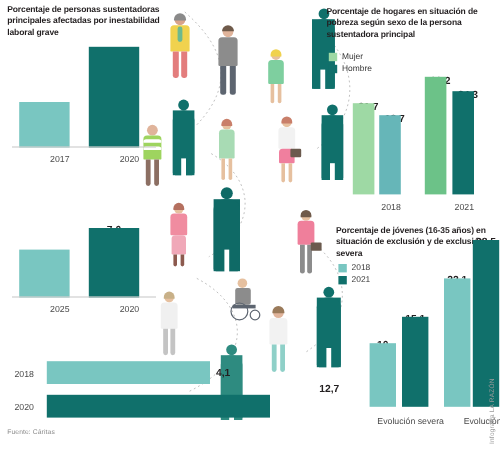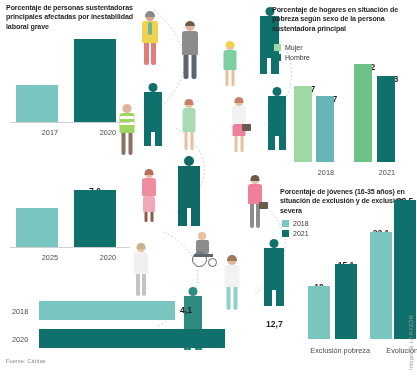--- a/index.html
+++ b/index.html
@@ -310,21 +310,21 @@
   </div>
 
   <div style="position:absolute;left:274px;top:214px;width:143px;height:151px;">
 
     <div class="vlabel" style="left:34px;top:68px;width:22px;">10</div>
     <div class="vbar" style="left:34px;bottom:26px;width:22px;height:53px;background:#79c6c1;"></div>
 
     <div class="vlabel" style="left:61px;top:46px;width:22px;">15,1</div>
     <div class="vbar" style="left:61px;bottom:26px;width:22px;height:75px;background:#10706b;"></div>
 
-    <div class="xlabel" style="left:22px;bottom:10px;width:74px;">Exclusión pobreza</div>
+    <div class="xlabel" style="left:22px;bottom:10px;width:74px;">Evolución severa</div>
 
     <div class="vlabel" style="left:96px;top:14px;width:22px;">22,1</div>
     <div class="vbar" style="left:96px;bottom:26px;width:22px;height:107px;background:#79c6c1;"></div>
 
     <div class="vlabel" style="left:120px;top:-18px;width:22px;">28,5</div>
     <div class="vbar" style="left:120px;bottom:26px;width:22px;height:139px;background:#10706b;"></div>
 
     <div class="xlabel" style="left:98px;bottom:10px;width:46px;">Evolución</div>
   </div>
 

